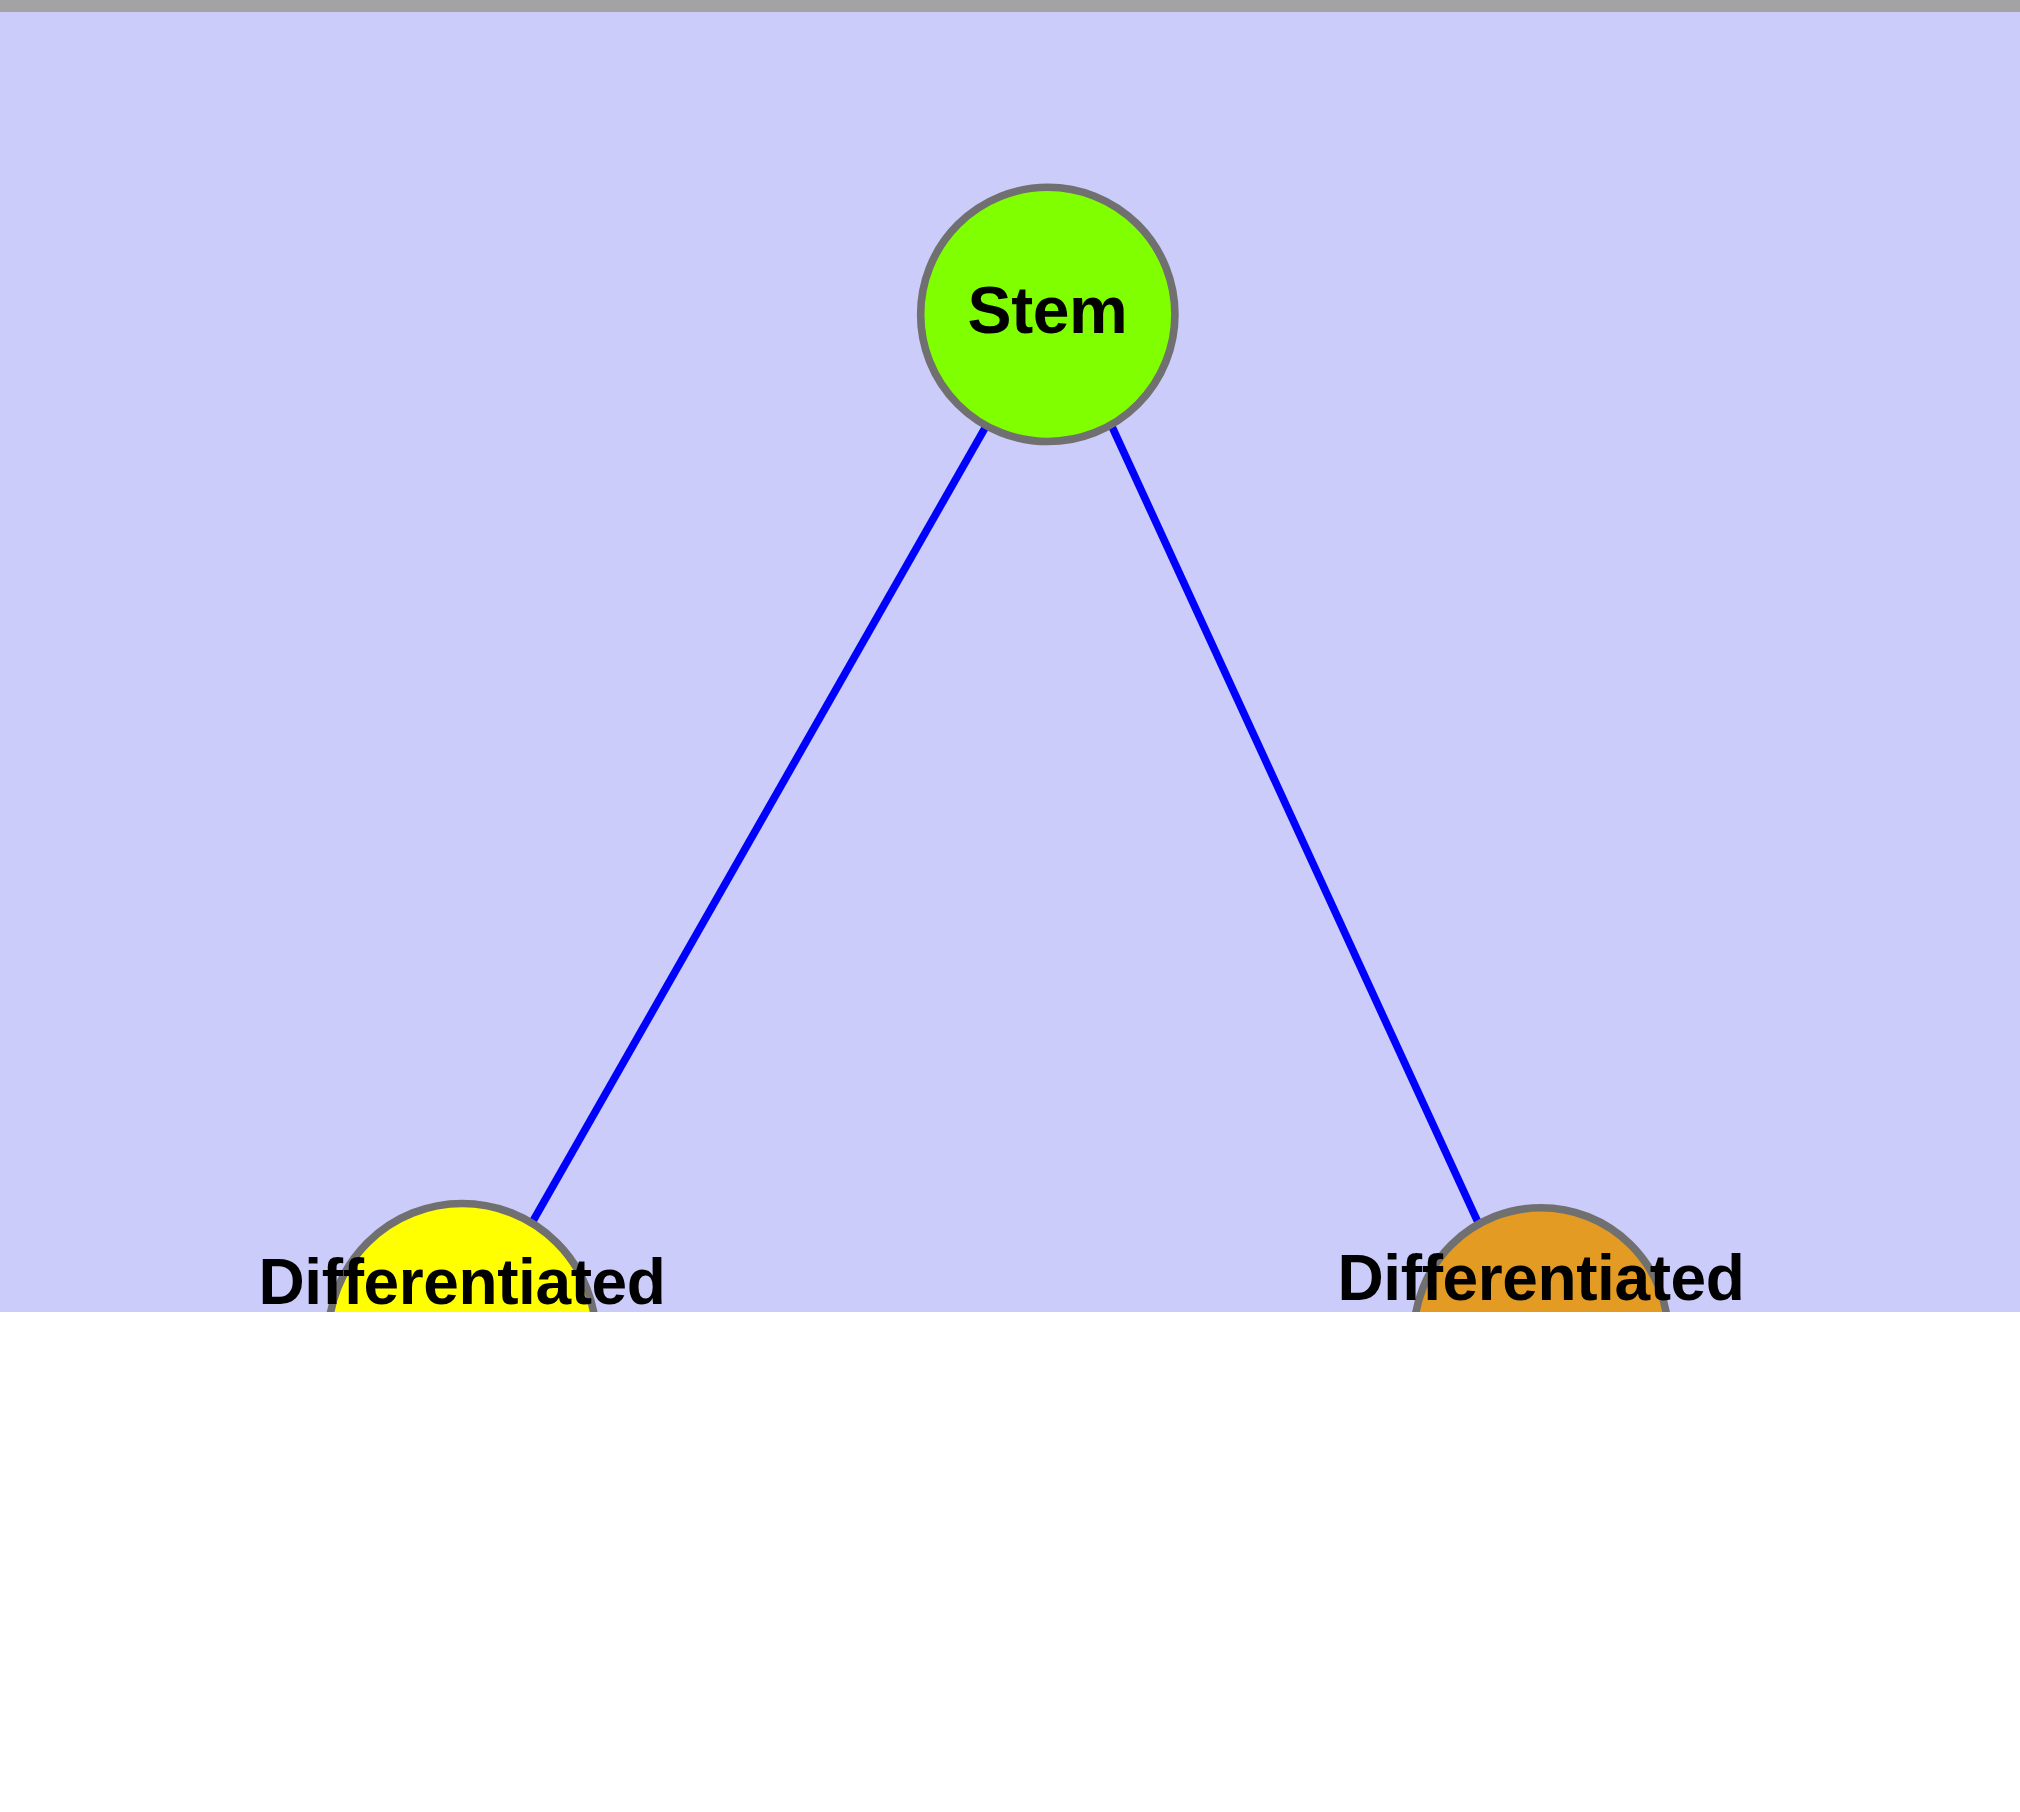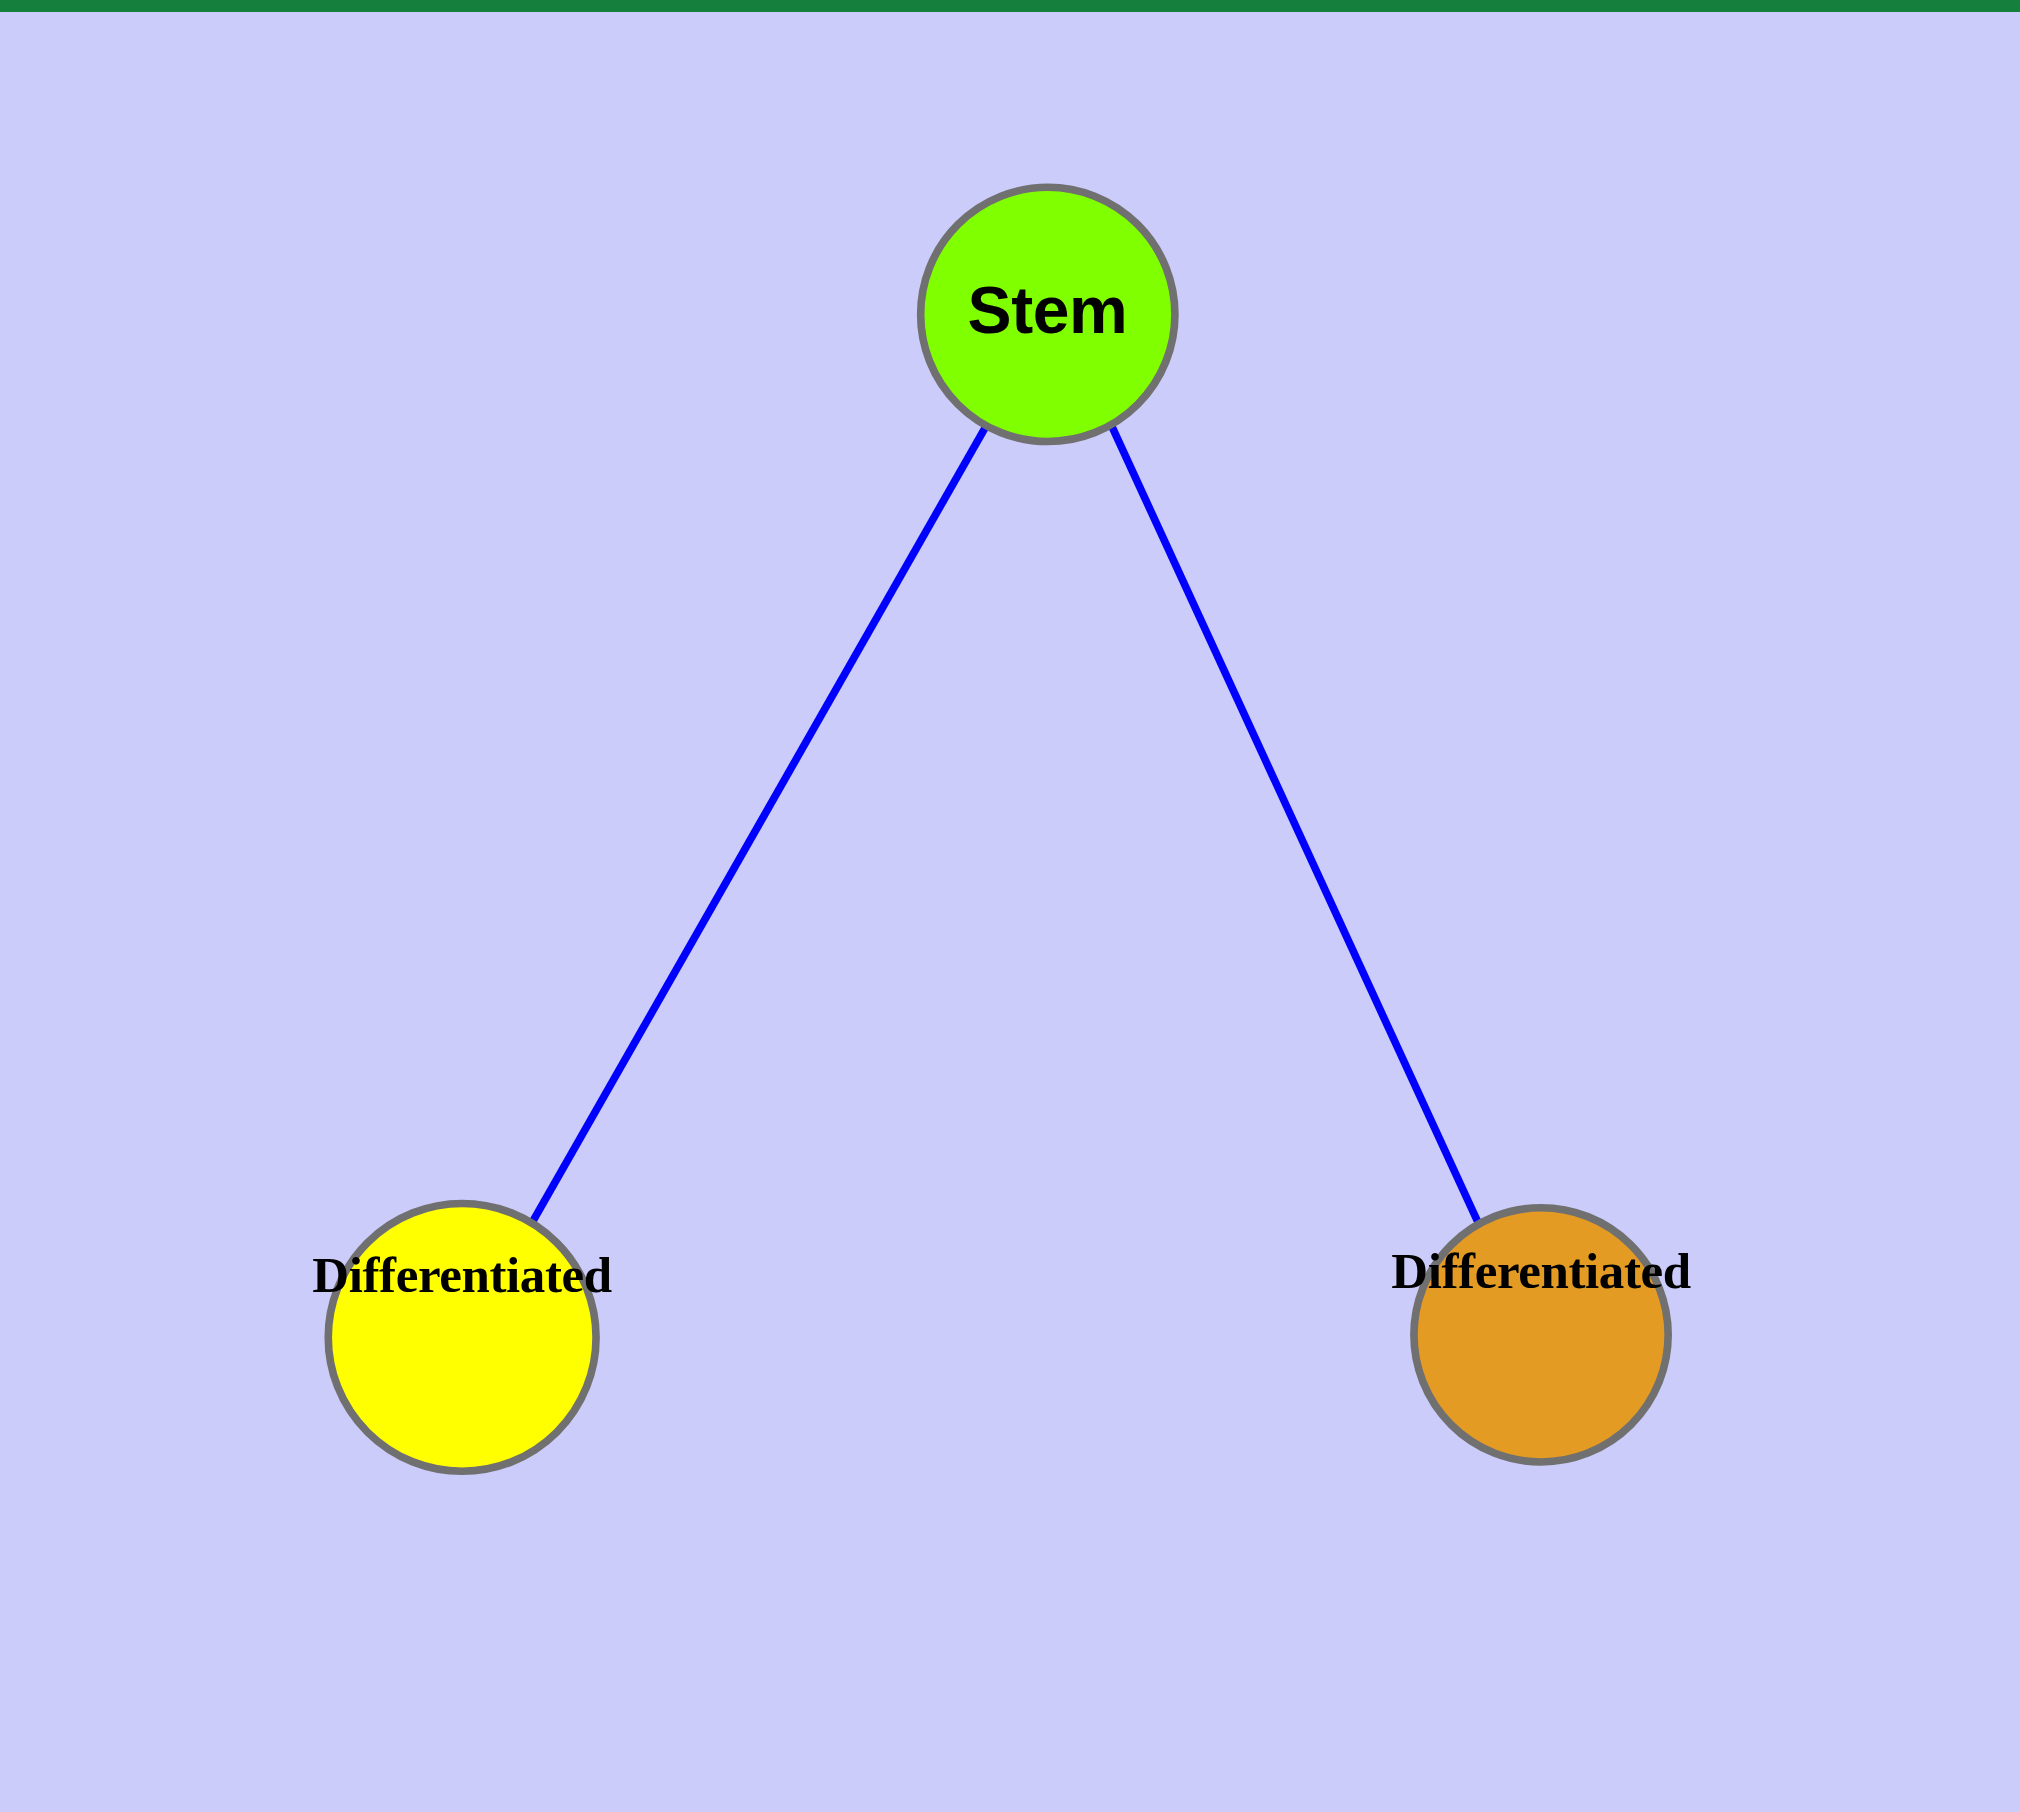--- a/index.html
+++ b/index.html
@@ -7,22 +7,22 @@
     margin: 0;
     padding: 0;
     background: #ffffff;
   }
   body {
     font-family: "Liberation Sans", sans-serif;
   }
   #canvas {
     position: relative;
     width: 2021px;
-    height: 1812px;
-    background: #15803d;
+    height: 1312px;
+    background: #a3a3a3;
     overflow: hidden;
   }
   #plot-area {
     position: absolute;
     left: 0px;
     top: 12px;
     width: 2021px;
     height: 1800px;
     background: #ccccfa;
   }
@@ -40,22 +40,21 @@
     color: #000000;
     white-space: nowrap;
     line-height: 1.08;
     letter-spacing: -0.4px;
     pointer-events: none;
   }
   .label-stem {
     font-size: 66px;
   }
   .label-diff {
-    font-size: 51px;
-    font-family: Liberation Serif, serif;
+    font-size: 64px;
   }
 </style>
 </head>
 <body>
 
 <div id="canvas">
 
   <div id="plot-area" style="background: rgb(204, 204, 250);"></div>
 
   <svg id="graph-svg" viewBox="0 0 2384 2138" xmlns="http://www.w3.org/2000/svg">

